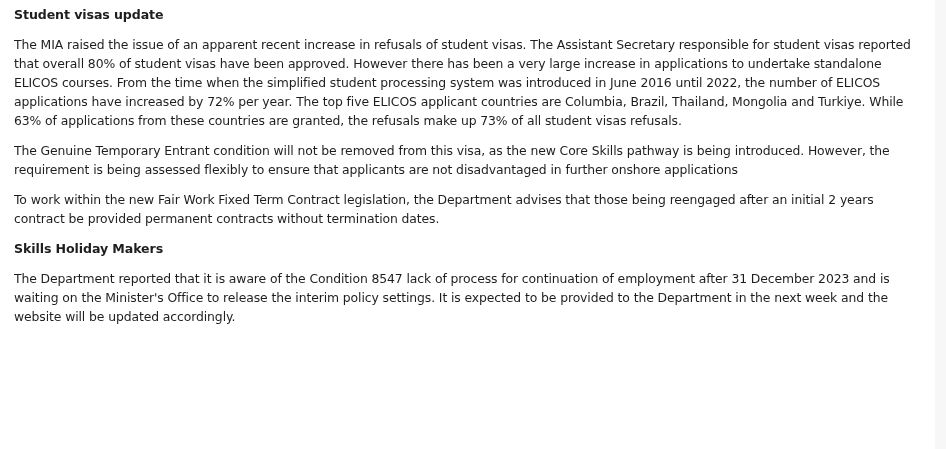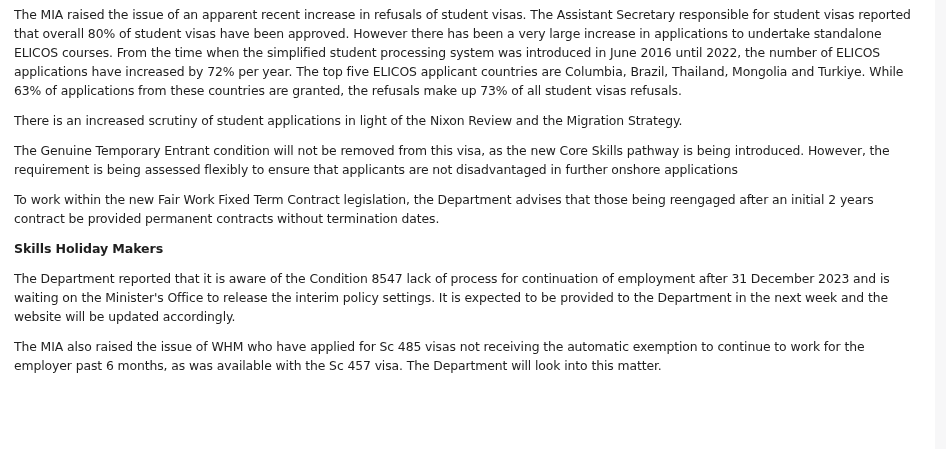--- a/index.html
+++ b/index.html
@@ -23,25 +23,24 @@
     }
     .doc p { margin: 0 13px 11px 0; }
   </style>
 </head>
 <body>
 
 <div class="edge-strip"></div>
 
 <div class="doc">
   <section>
+    <h3>Student visas update</h3>
     <p>The MIA raised the issue of an apparent recent increase in refusals of student visas.  The Assistant Secretary responsible for student visas reported that overall 80% of student visas have been approved. However there has been a very large increase in applications to undertake standalone ELICOS courses. From the time when the simplified student processing system was introduced in June 2016 until 2022, the number of ELICOS applications have increased by 72% per year.  The top five ELICOS applicant countries are Columbia, Brazil, Thailand, Mongolia and Turkiye.  While 63% of applications from these countries are granted, the refusals make up 73% of all student visas refusals.</p>
-    <p>There is an increased scrutiny of student applications in light of the Nixon Review and the Migration Strategy.</p>
   </section>
   <section>
     <p>The Genuine Temporary Entrant condition will not be removed from this visa, as the new Core Skills pathway is being introduced.  However, the requirement is being assessed flexibly to ensure that applicants are not disadvantaged in further onshore applications</p>
     <p>To work within the new Fair Work Fixed Term Contract legislation, the Department advises that those being reengaged after an initial 2 years contract be provided permanent contracts without termination dates.</p>
   </section>
   <section>
     <h3>Skills Holiday Makers</h3>
     <p>The Department reported that it is aware of the Condition 8547 lack of process for continuation of employment after 31 December 2023 and is waiting on the Minister's Office to release the interim policy settings. It is expected to be provided to the Department in the next week and the website will be updated accordingly.</p>
-    <p>The MIA also raised the issue of WHM who have applied for Sc 485 visas not receiving the automatic exemption to continue to work for the employer past 6 months, as was available with the Sc 457 visa.  The Department will look into this matter.</p>
   </section>
 </div>
 
 </body></html>

